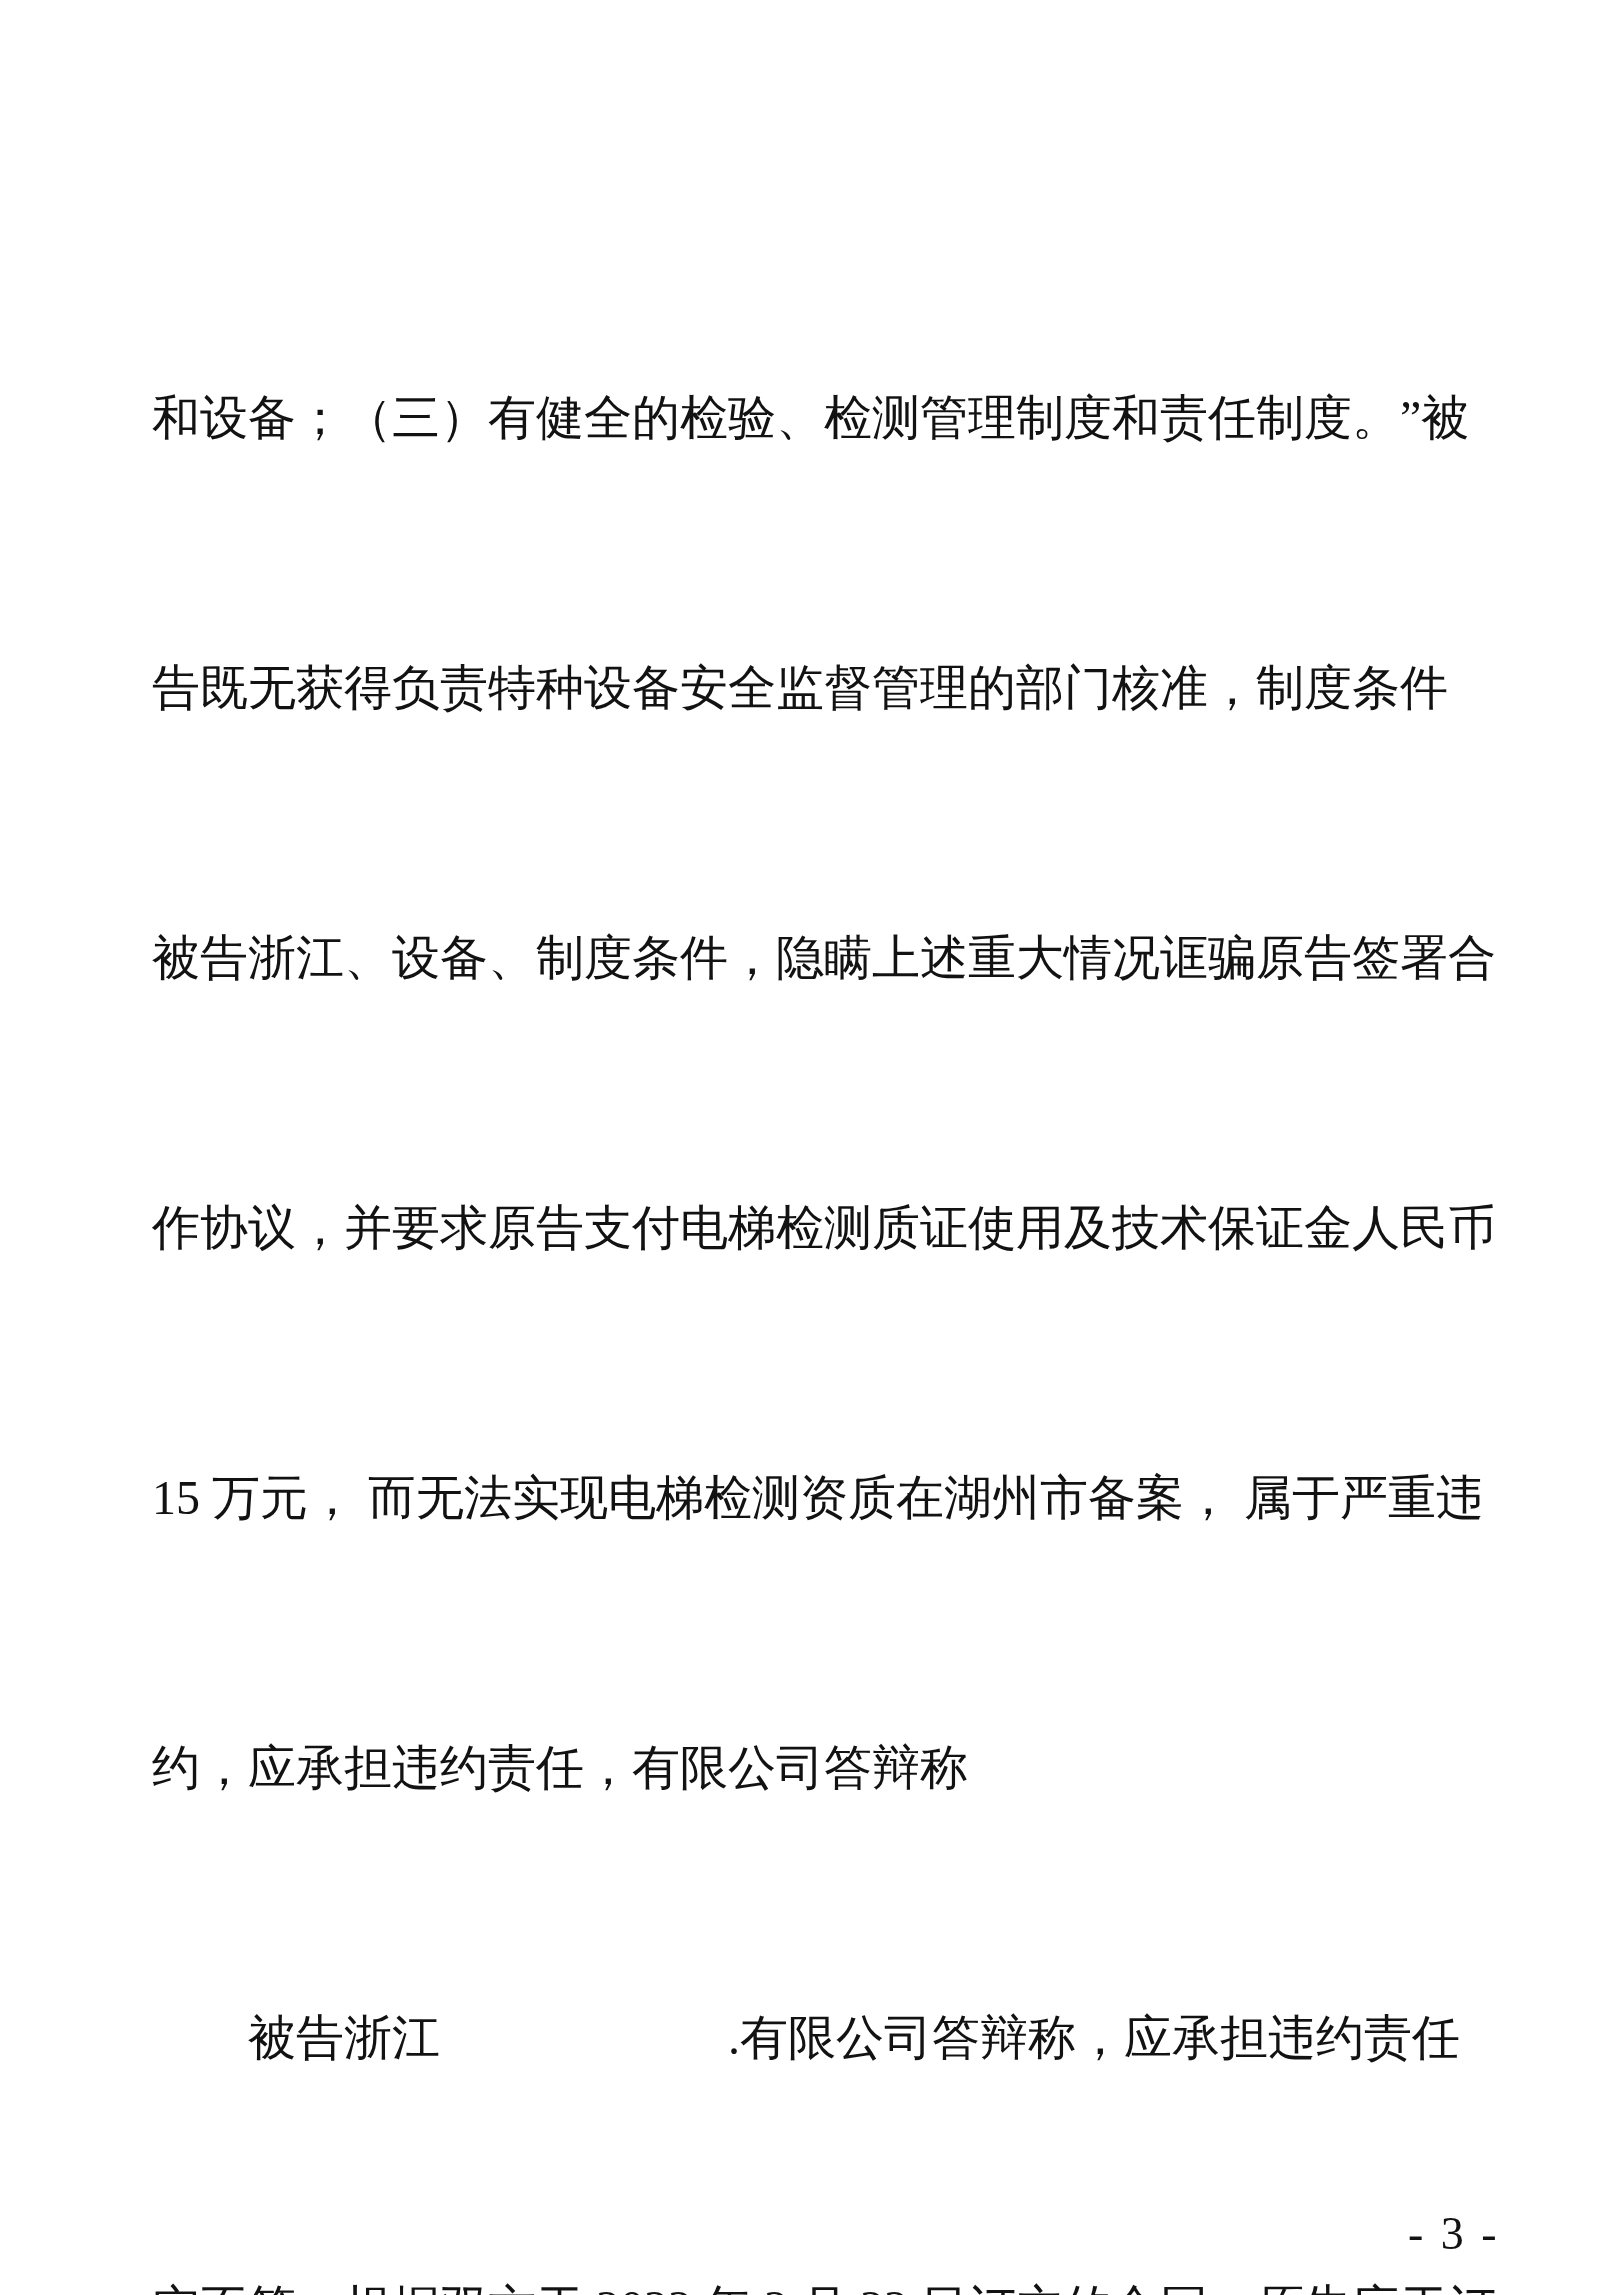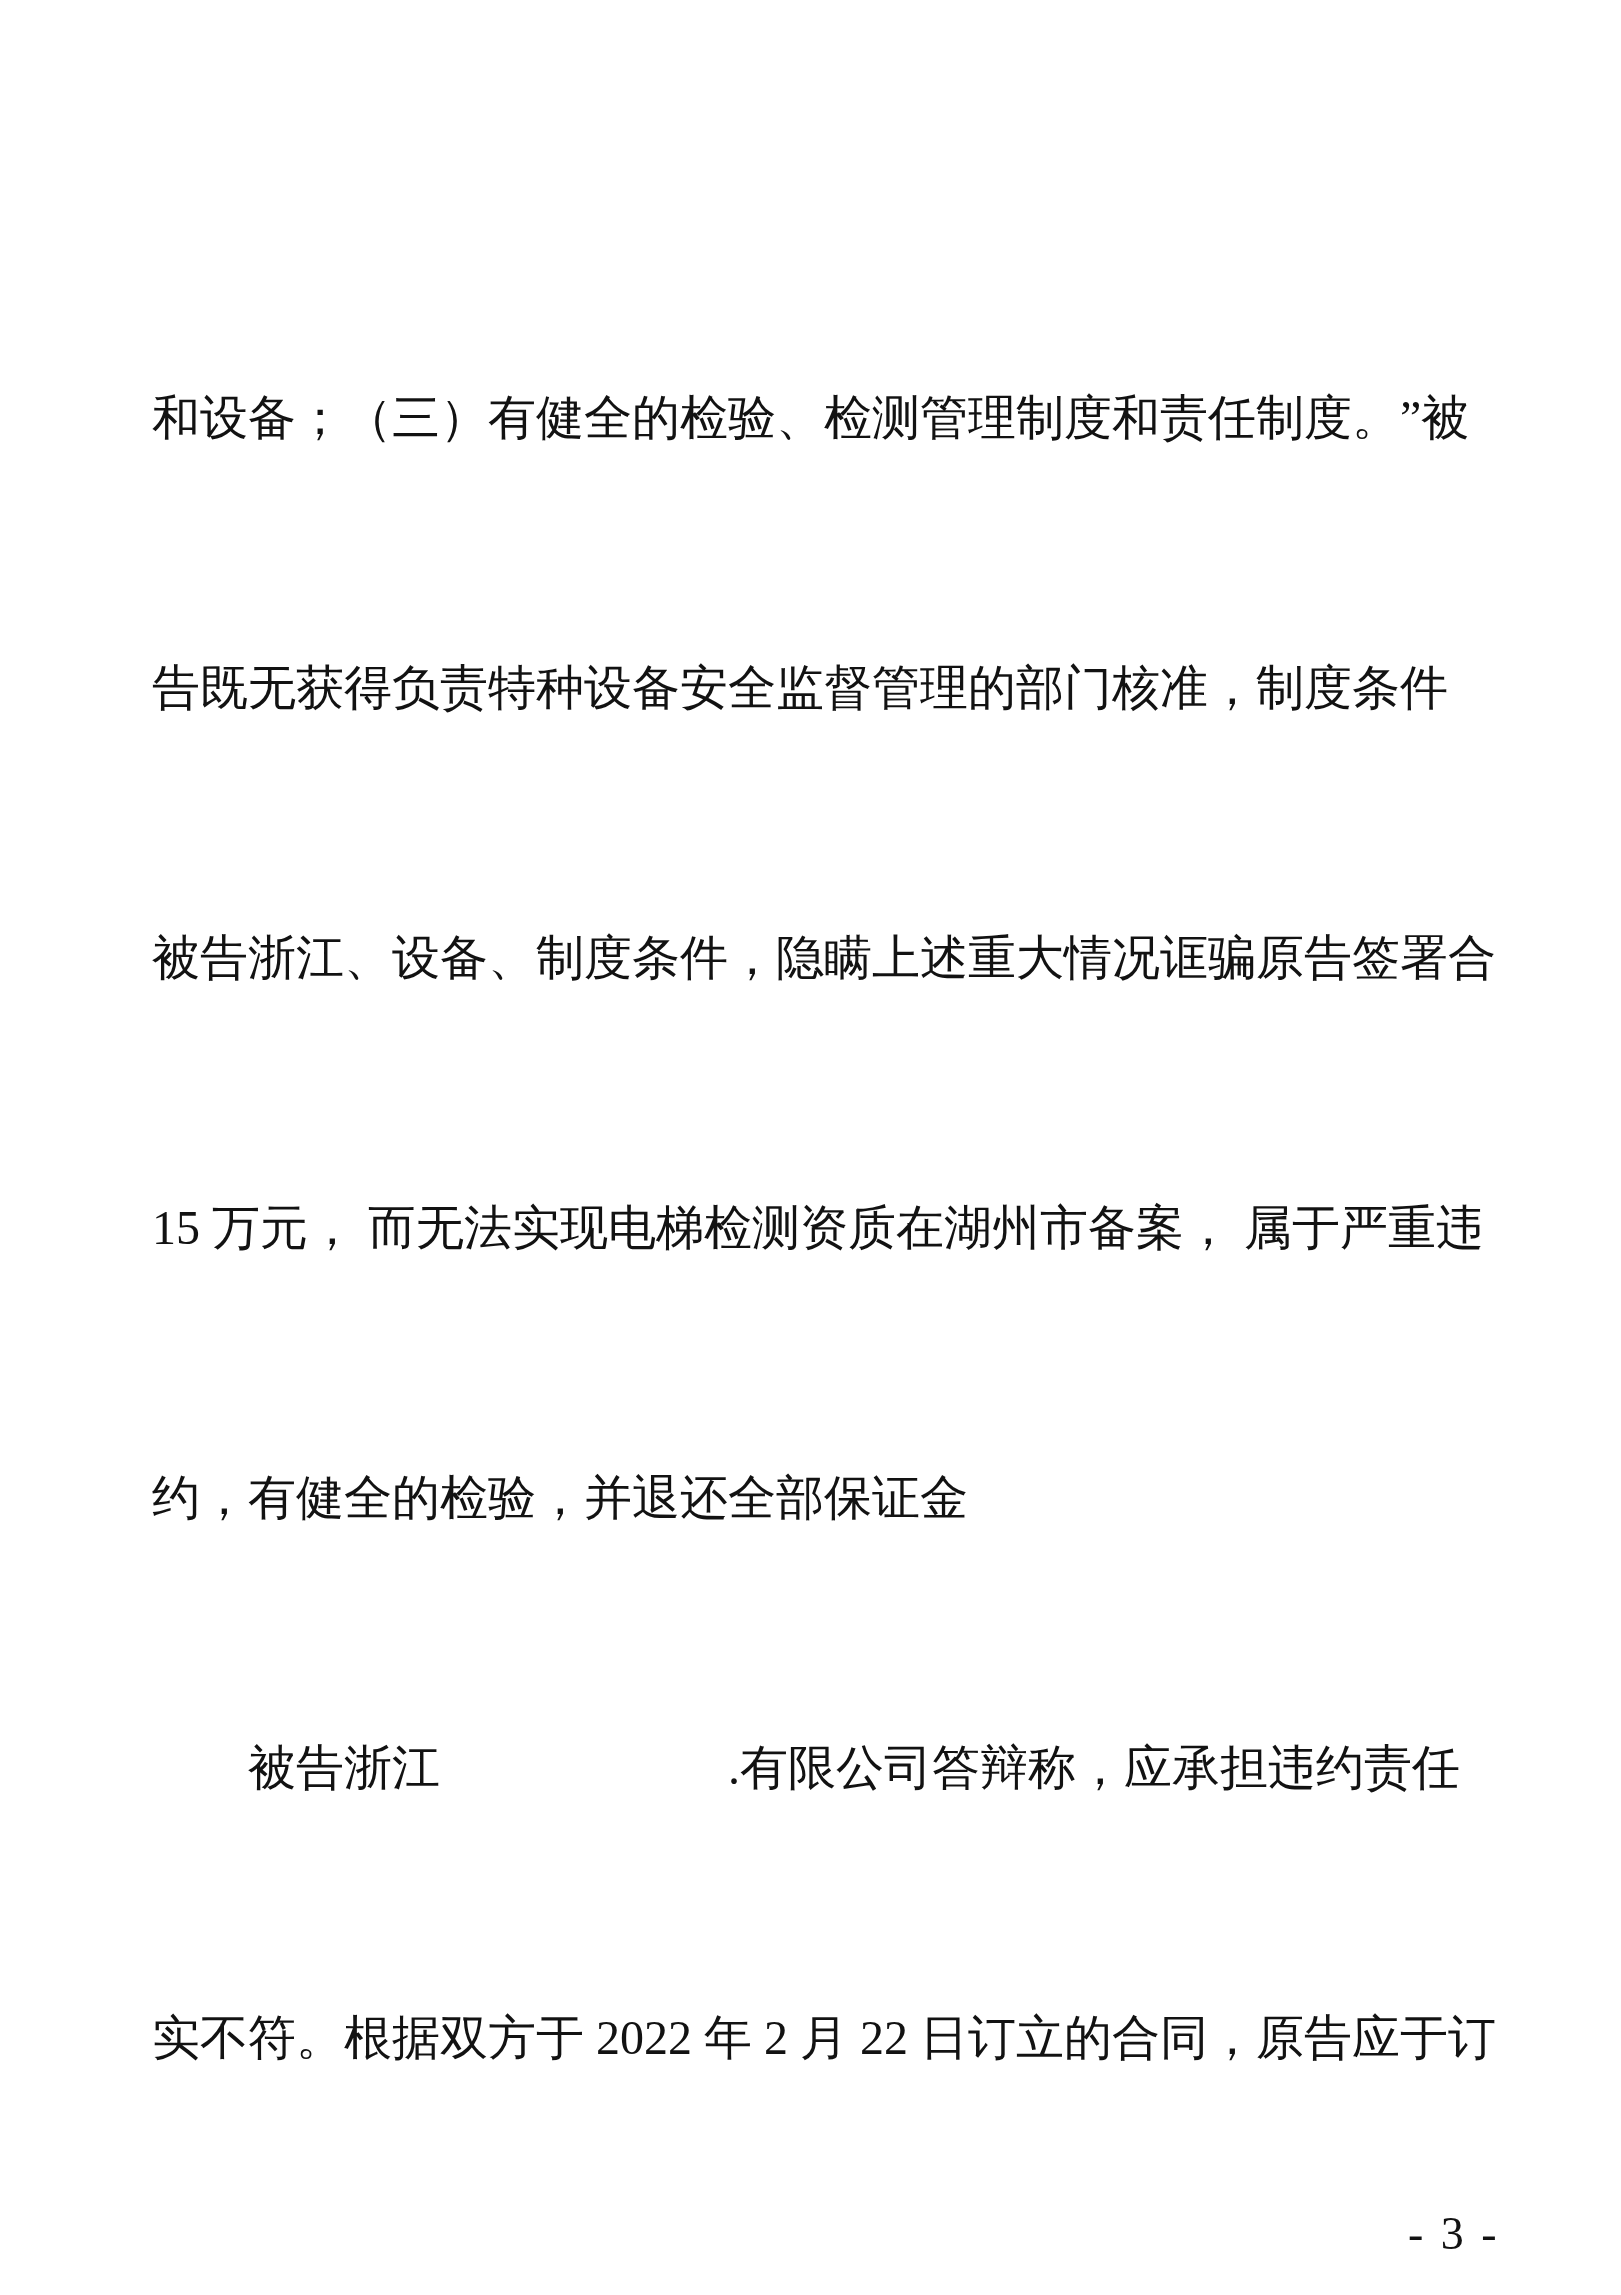--- a/index.html
+++ b/index.html
@@ -42,22 +42,23 @@
   }
 </style>
 </head>
 <body>
 
 <div class="page">
   <div class="body-text">
     <div class="text-line">和设备；（三）有健全的检验、检测管理制度和责任制度。”被</div>
     <div class="text-line">告既无获得负责特种设备安全监督管理的部门核准，制度条件</div>
     <div class="text-line">被告浙江、设备、制度条件，隐瞒上述重大情况诓骗原告签署合</div>
+    <div class="text-line">作协议，并要求原告支付电梯检测质证使用及技术保证金人民币</div>
     <div class="text-line">15 万元， 而无法实现电梯检测资质在湖州市备案， 属于严重违</div>
-    <div class="text-line">约，有健全的检验，并退还全部保证金</div>
+    <div class="text-line">约，应承担违约责任，有限公司答辩称</div>
     <div class="text-line">　　被告浙江　　　　　　.有限公司答辩称，应承担违约责任</div>
     <div class="text-line">实不符。根据双方于 2022 年 2 月 22 日订立的合同，原告应于订</div>
     
     
     
     
     
     
     
     

